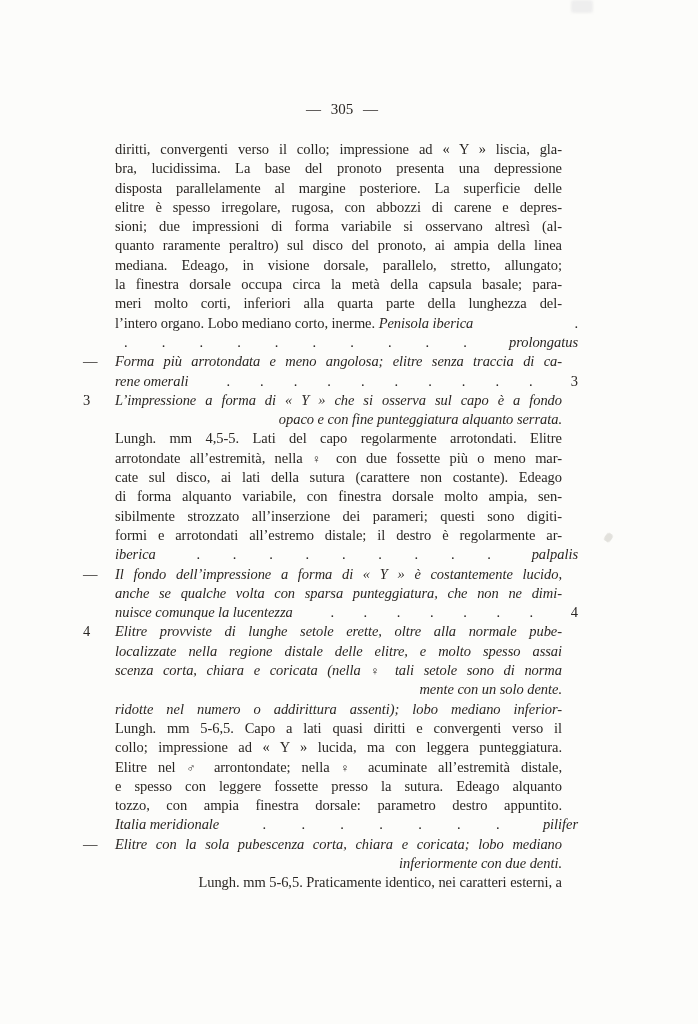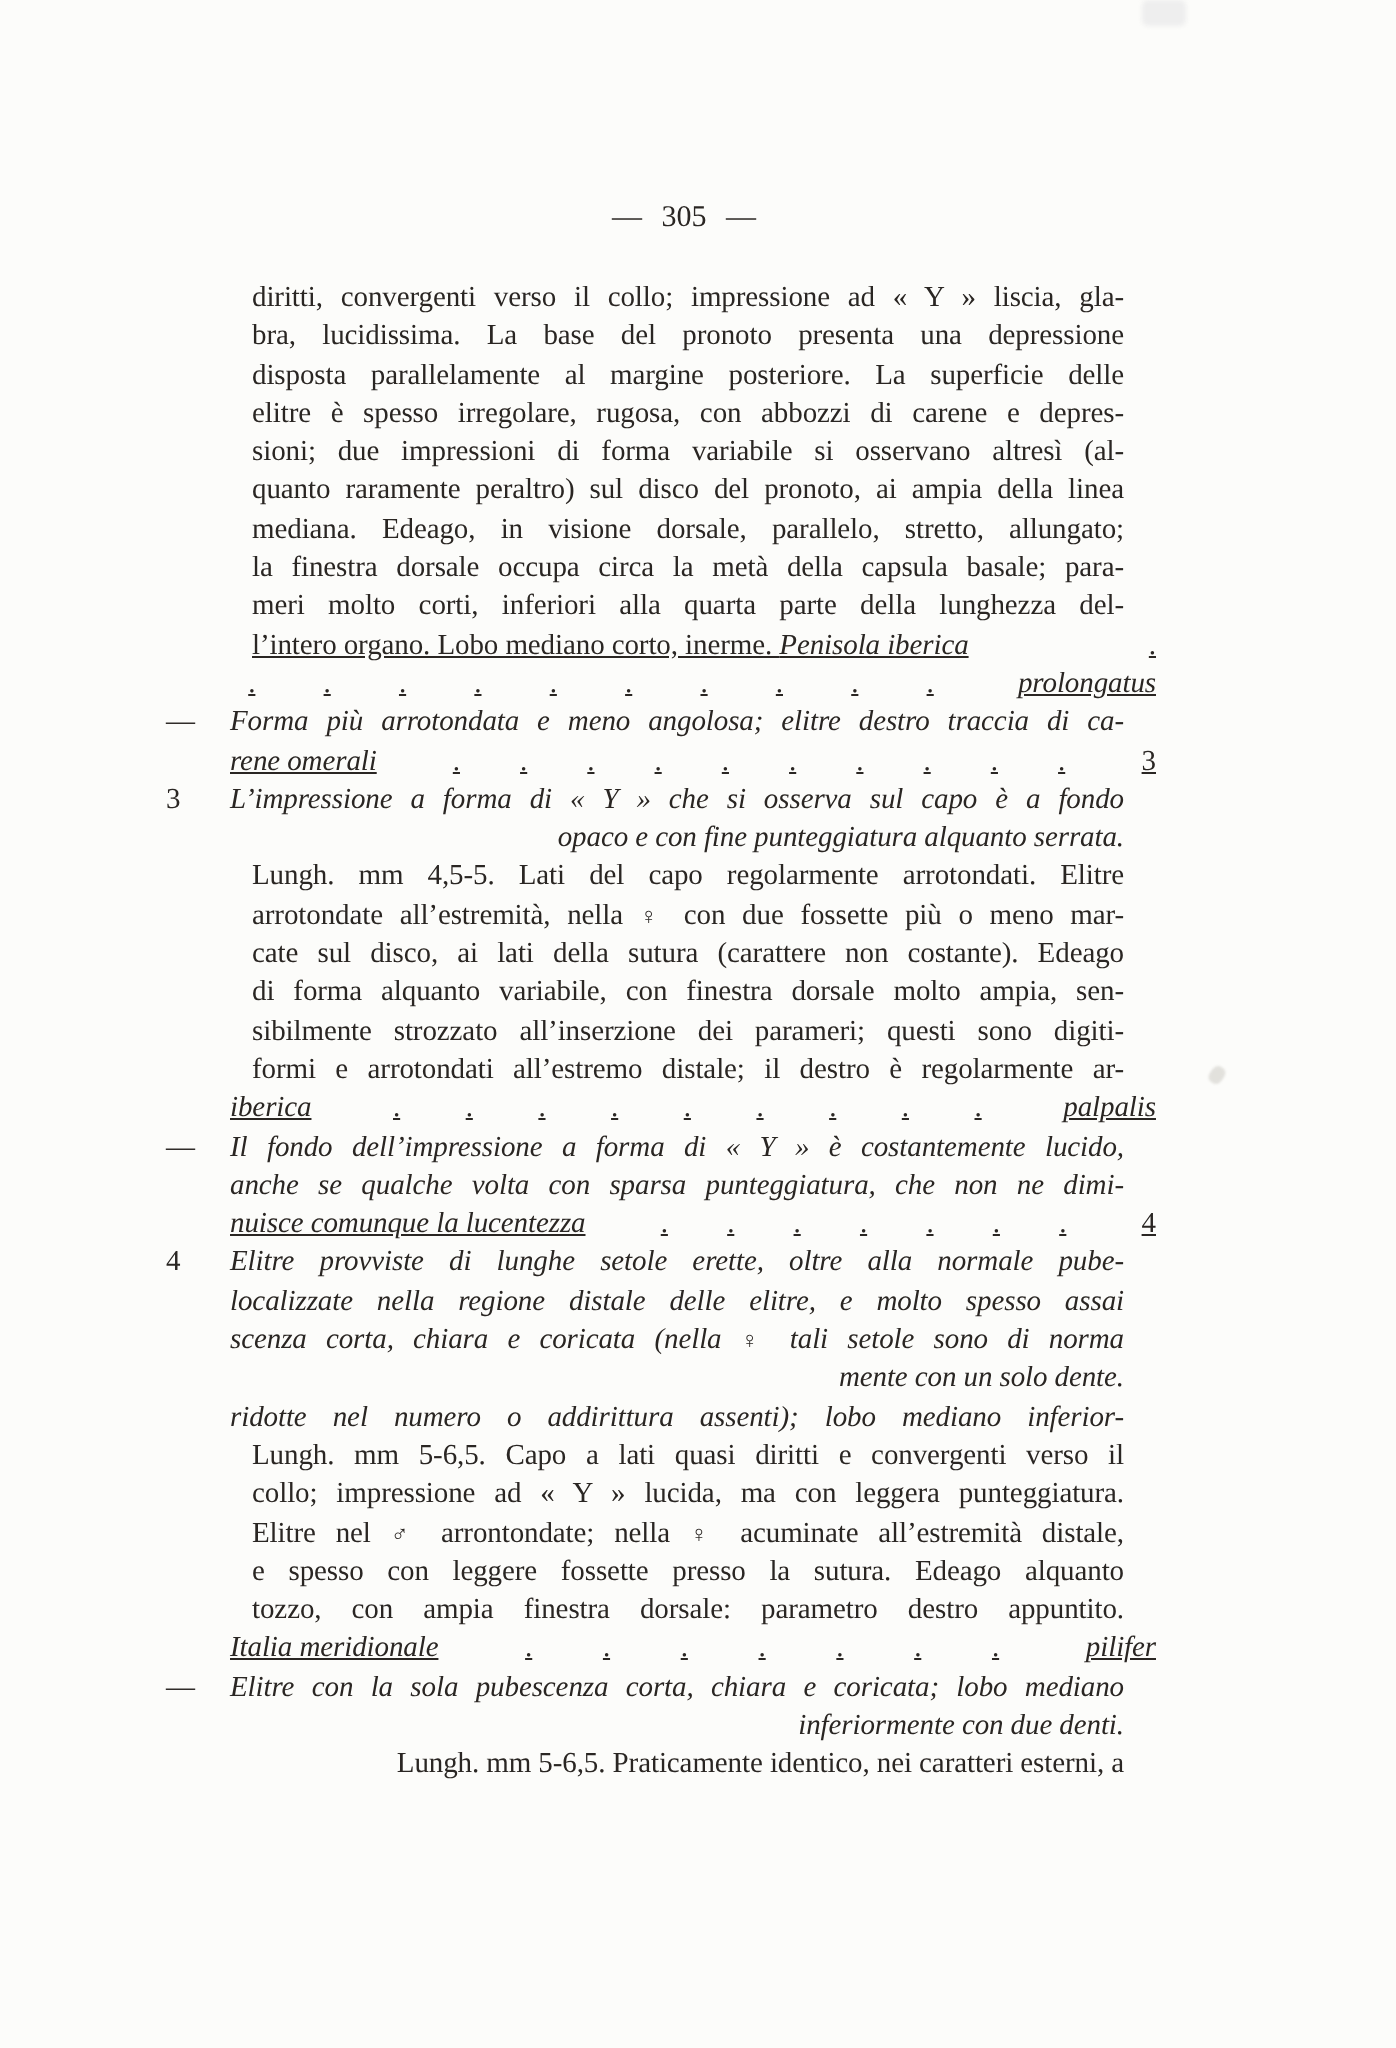--- a/index.html
+++ b/index.html
@@ -20,29 +20,29 @@
   }
 
   .text {
     position:absolute; left:115px; top:140px; width:447px;
     font-size:14.5px; line-height:19.3px; letter-spacing:-0.05px;
     text-rendering:optimizeLegibility;
   }
   .line { position:relative; height:19.3px; overflow:visible; }
   .line.just { text-align:justify; text-align-last:justify; }
   .line.left { text-align:right; }
-  .line.leader { display:flex; align-items:flex-end;text-decoration:underline; }
+  .line.leader { display:flex; align-items:flex-end; }
   .ltext { flex:0 0 auto; }
   .dots {
     flex:1 1 auto; display:flex; justify-content:space-evenly;
     align-items:baseline; padding:0 8px;
   }
   .marker { position:absolute; left:-32px; top:0; font-style:normal; }
   .i { font-style:italic; }
-  .r { font-style:normal;margin-left:11px; }
+  .r { font-style:normal; }
   .rlabel { flex:0 0 auto; margin-right:-16px; }
   .sym { font-size:0.82em; }
   .hang { margin-left:-33px; }
 
   
   .artifact-top {
     position:absolute; left:571px; top:0; width:22px; height:13px;
     background:#eeeeee; border-radius:3px; filter:blur(1px);
   }
   .artifact-speck {
@@ -82,21 +82,21 @@
           <span>.</span>
           <span>.</span>
           <span>.</span>
           <span>.</span>
           <span>.</span>
           <span>.</span>
           <span>.</span>
         </span>
         <span class="rlabel i">prolongatus</span>
       </div>
-      <div class="line just"><span class="marker">—</span><span class="i">Forma più arrotondata e meno angolosa; elitre destro traccia di ca-</span></div>
+      <div class="line just"><span class="marker">—</span><span class="i">Forma più arrotondata e meno angolosa; elitre senza traccia di ca-</span></div>
       <div class="line leader">
         <span class="ltext"><span class="i">rene omerali</span></span>
         <span class="dots">
           <span>.</span>
           <span>.</span>
           <span>.</span>
           <span>.</span>
           <span>.</span>
           <span>.</span>
           <span>.</span>

